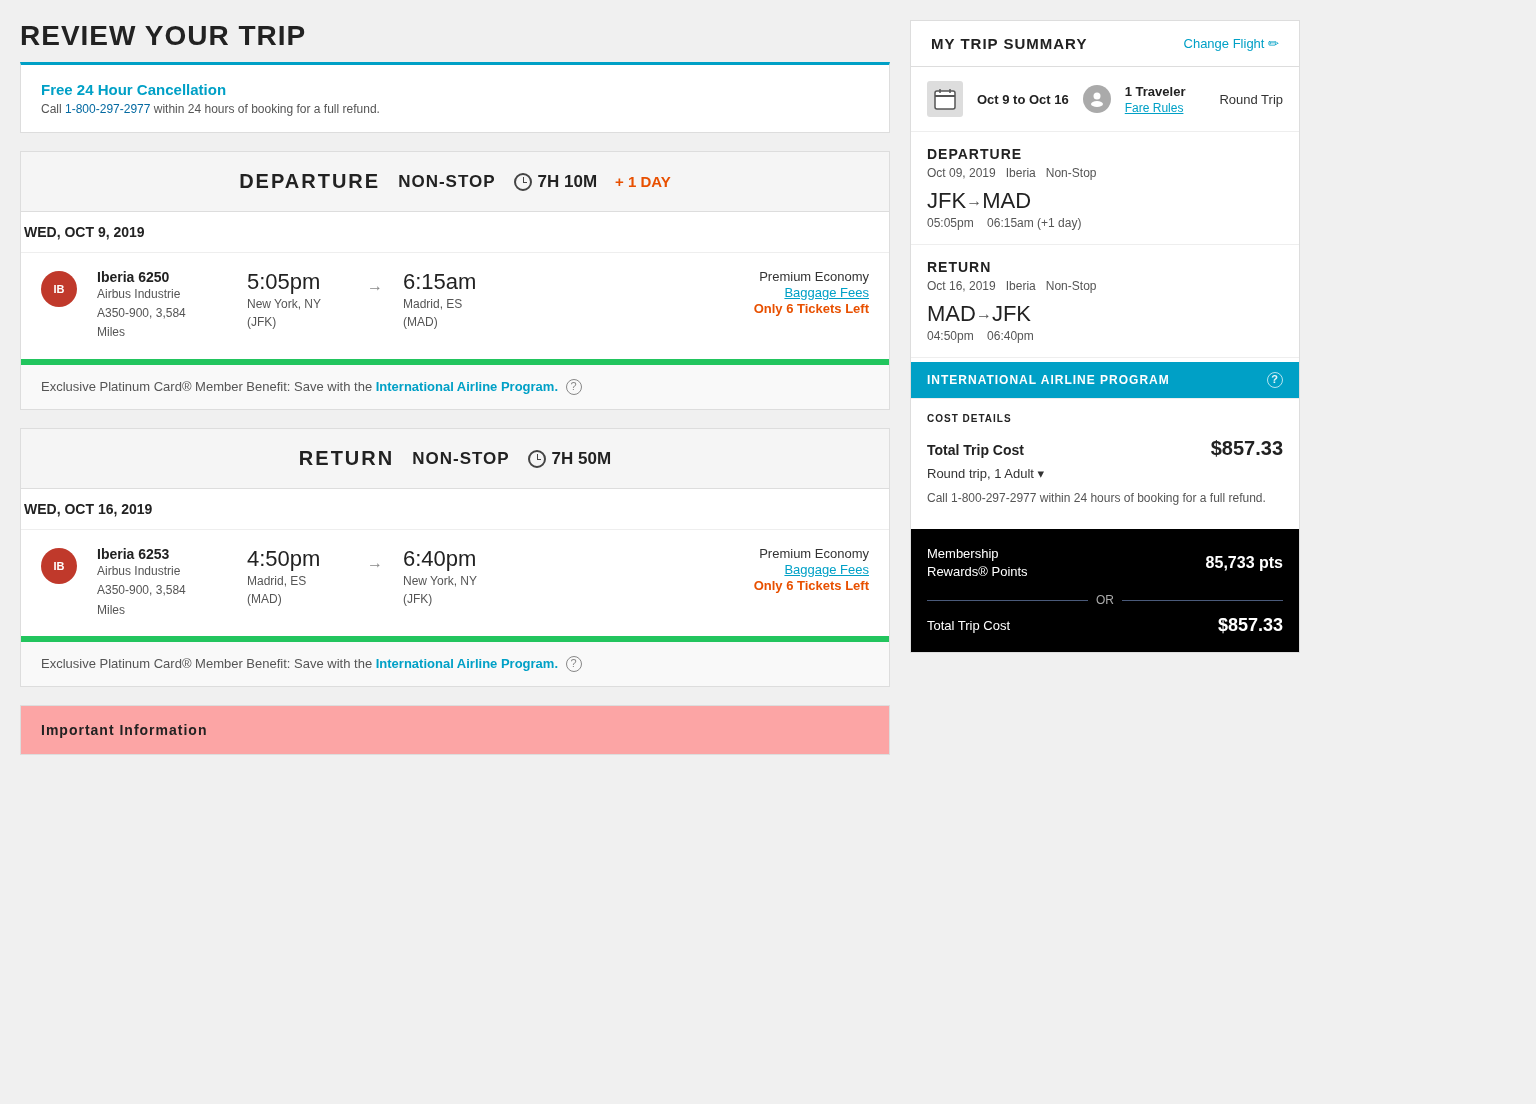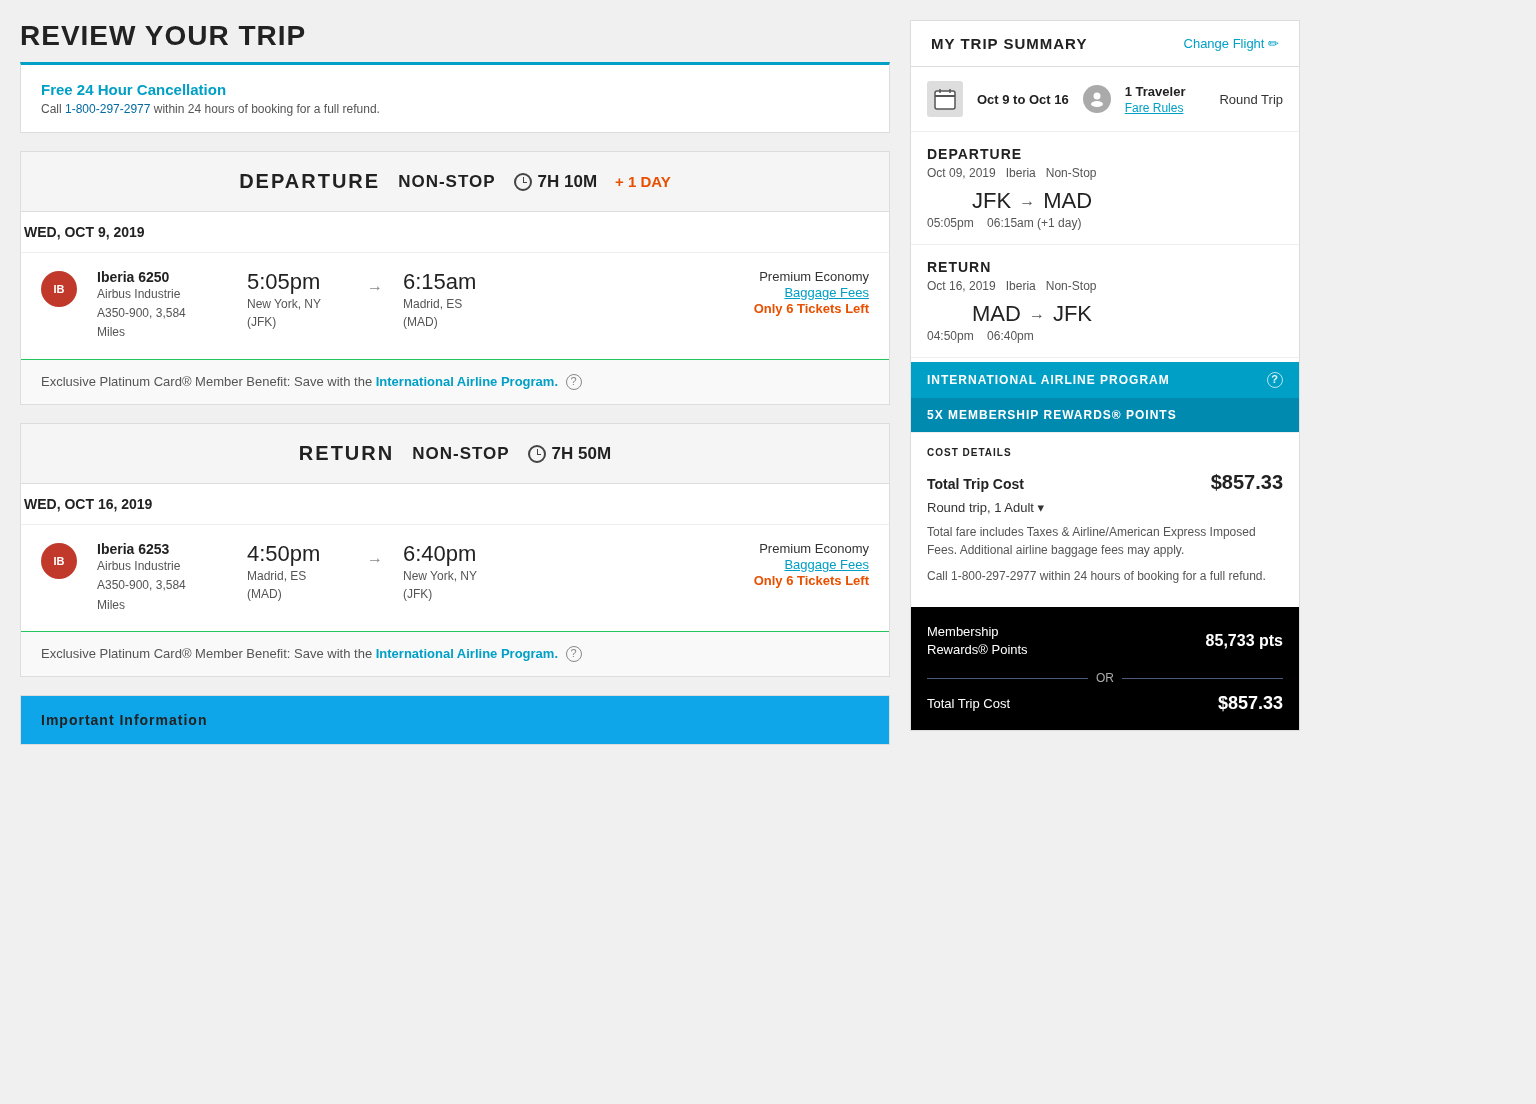--- a/index.html
+++ b/index.html
@@ -198,21 +198,21 @@
       font-size: 13px;
       cursor: pointer;
     }
     .tickets-left {
       color: #e85000;
       font-weight: bold;
       font-size: 13px;
     }
     .iap-promo {
       background: #f9f9f9;
-      border-top: 1px solid #22c55e;
+      border-top: 6px solid #22c55e;
       padding: 14px 20px;
       font-size: 13px;
       color: #555;
     }
     .iap-promo a {
       color: #00a0c6;
       text-decoration: none;
       font-weight: bold;
     }
     .help-icon {
@@ -223,21 +223,21 @@
       border-radius: 50%;
       text-align: center;
       line-height: 13px;
       font-size: 11px;
       color: #888;
       vertical-align: middle;
       margin-left: 4px;
       cursor: pointer;
     }
     .important-info {
-      background: #0ea5e9;
+      background: #fca5a5;
       border: 1px solid #ddd;
       padding: 16px 20px;
     }
     .important-title {
       font-weight: 900;
       font-size: 14px;
       letter-spacing: 1px;
     }
 
     
@@ -321,25 +321,23 @@
       margin-bottom: 4px;
     }
     .sidebar-dep-ret-sub {
       font-size: 12px;
       color: #555;
       margin-bottom: 8px;
     }
     .sidebar-flight-route {
       display: flex;
       align-items: center;
-      gap: 8px;
       font-size: 22px;
       font-weight: 300;
       margin-bottom: 2px;
-      margin-left: 45px;
     }
     .route-arrow {
       font-size: 16px;
       color: #555;
     }
     .sidebar-times {
       font-size: 12px;
       color: #555;
     }
     .program-badge {
@@ -641,35 +639,29 @@
         <div class="sidebar-times">
           <span>04:50pm</span> &nbsp;&nbsp;
           <span>06:40pm</span>
         </div>
       </div>
 
       <div class="program-badge">
         <span>INTERNATIONAL AIRLINE PROGRAM</span>
         <span class="help-icon" style="border-color:rgba(255,255,255,0.7);color:rgba(255,255,255,0.9)">?</span>
       </div>
-      <div class="program-badge-2">
-        <span>5X MEMBERSHIP REWARDS® POINTS</span>
-      </div>
 
       <div class="cost-details-section">
         <div class="cost-title">COST DETAILS</div>
         <div class="cost-row">
           <span class="cost-label">Total Trip Cost</span>
           <span class="cost-price">$857.33</span>
         </div>
         <div class="round-trip-dropdown">
           <span>Round trip, 1 Adult ▾</span>
-        </div>
-        <div class="cost-note">
-          <span>Total fare includes Taxes &amp; Airline/American Express Imposed Fees. Additional airline baggage fees may apply.</span>
         </div>
         <div class="cost-note">
           <span>Call 1-800-297-2977 within 24 hours of booking for a full refund.</span>
         </div>
       </div>
 
       <div class="membership-box">
         <div class="membership-row">
           <div class="membership-label">
             <div style="white-space:pre-line;">Membership

